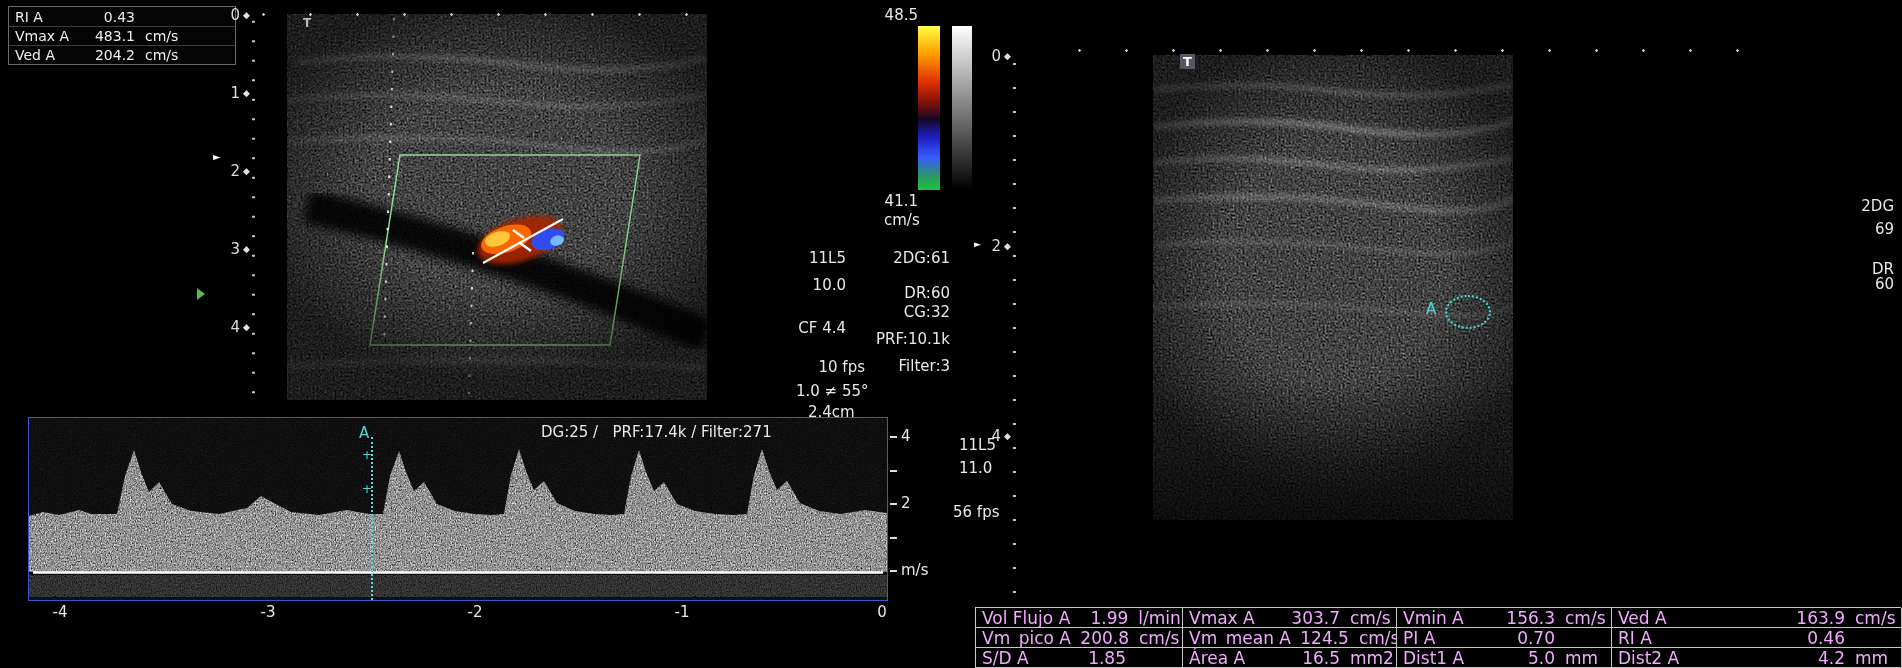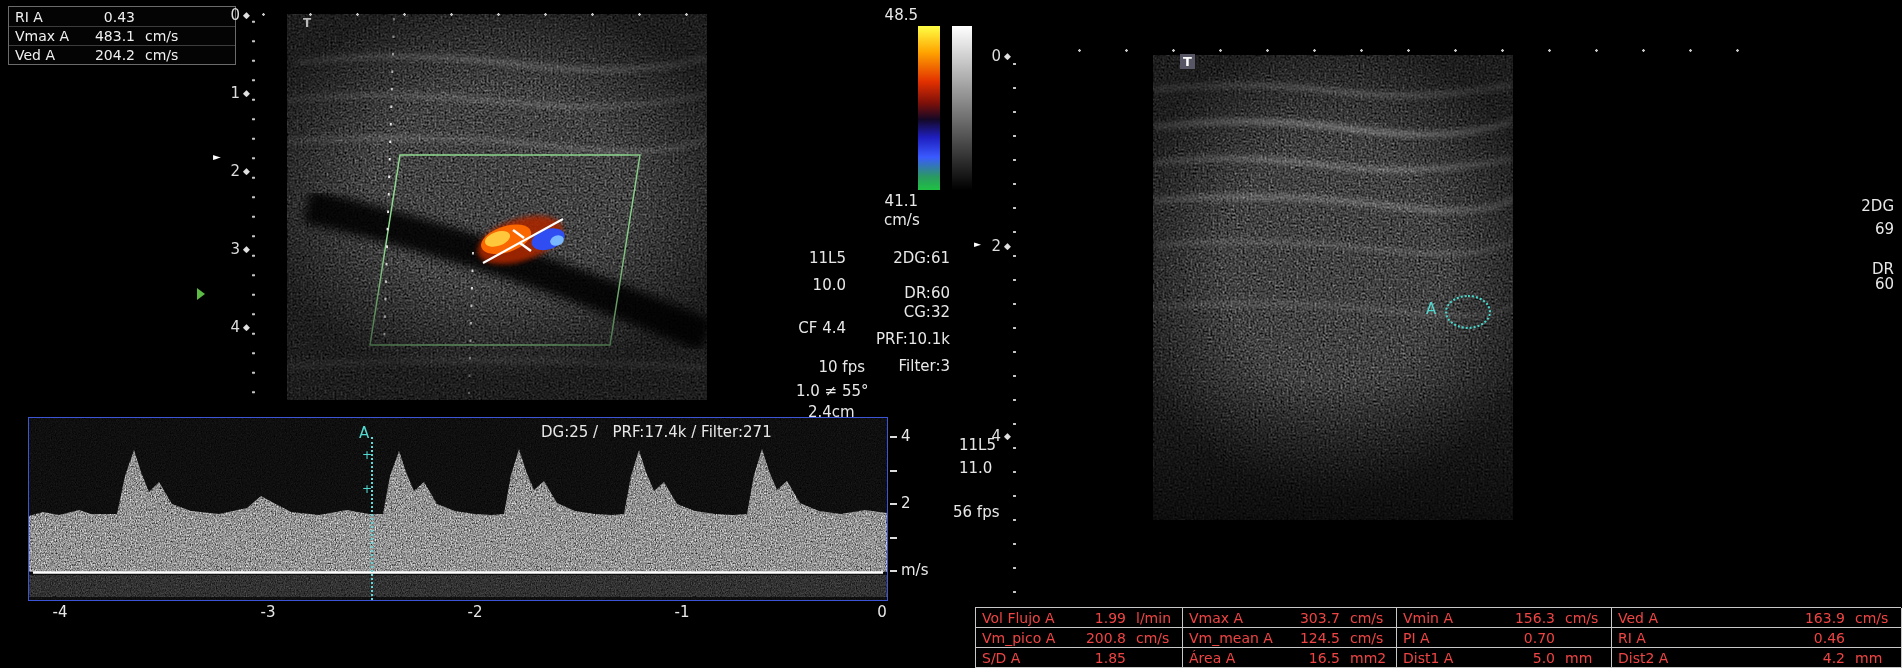--- a/index.html
+++ b/index.html
@@ -46,21 +46,21 @@
   .tmark { color:#b9b9b9; font-size:12px; font-weight:bold; }
   .tmark-box { color:#fff; font-size:13px; font-weight:bold; background:#565664; padding:0 3px; box-shadow:1px 1px 0 #1a1a1a; }
   
   .roi-ellipse { width:46px; height:34px; border:2px dotted #49d8cc; border-radius:50%; }
   
   .meas-table { left:975px; top:607px; width:926px; height:61px; display:grid;
     grid-template-columns:207px 214px 215px 290px; grid-auto-rows:1fr;
     border-top:1px solid #c8c8c8; border-left:1px solid #c8c8c8; background:#000; }
   .meas-cell { border-right:1px solid #c8c8c8; border-bottom:1px solid #c8c8c8;
     display:grid; grid-template-columns:1fr 58px 52px; align-items:center;
-    padding:0 4px 0 6px; font-size:14px; color:#ef4444; overflow:hidden; white-space:pre; }
+    padding:0 4px 0 6px; font-size:17px; color:#f0abfc; overflow:hidden; white-space:pre; }
   .meas-cell .v { text-align:right; }
   .meas-cell .u { padding-left:10px; }
 </style>
 </head>
 <body>
 
 <div class="screen">
 
   <svg class="abs" style="left:287px; top:14px;" width="420" height="386" viewBox="0 0 420 386">
     <defs>

